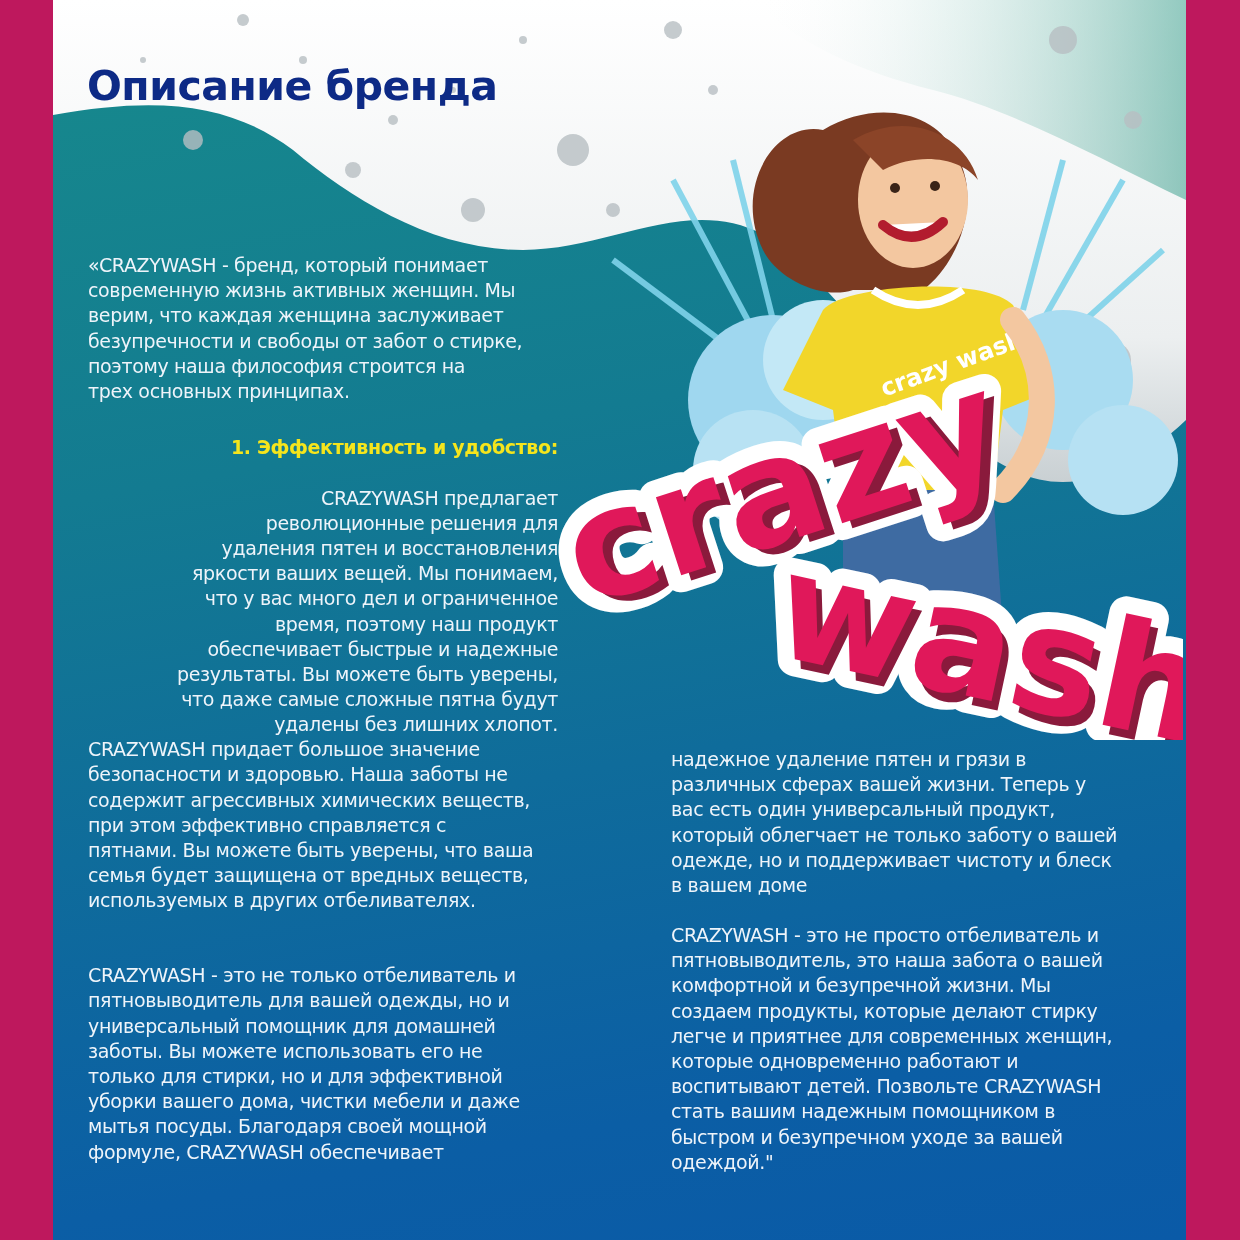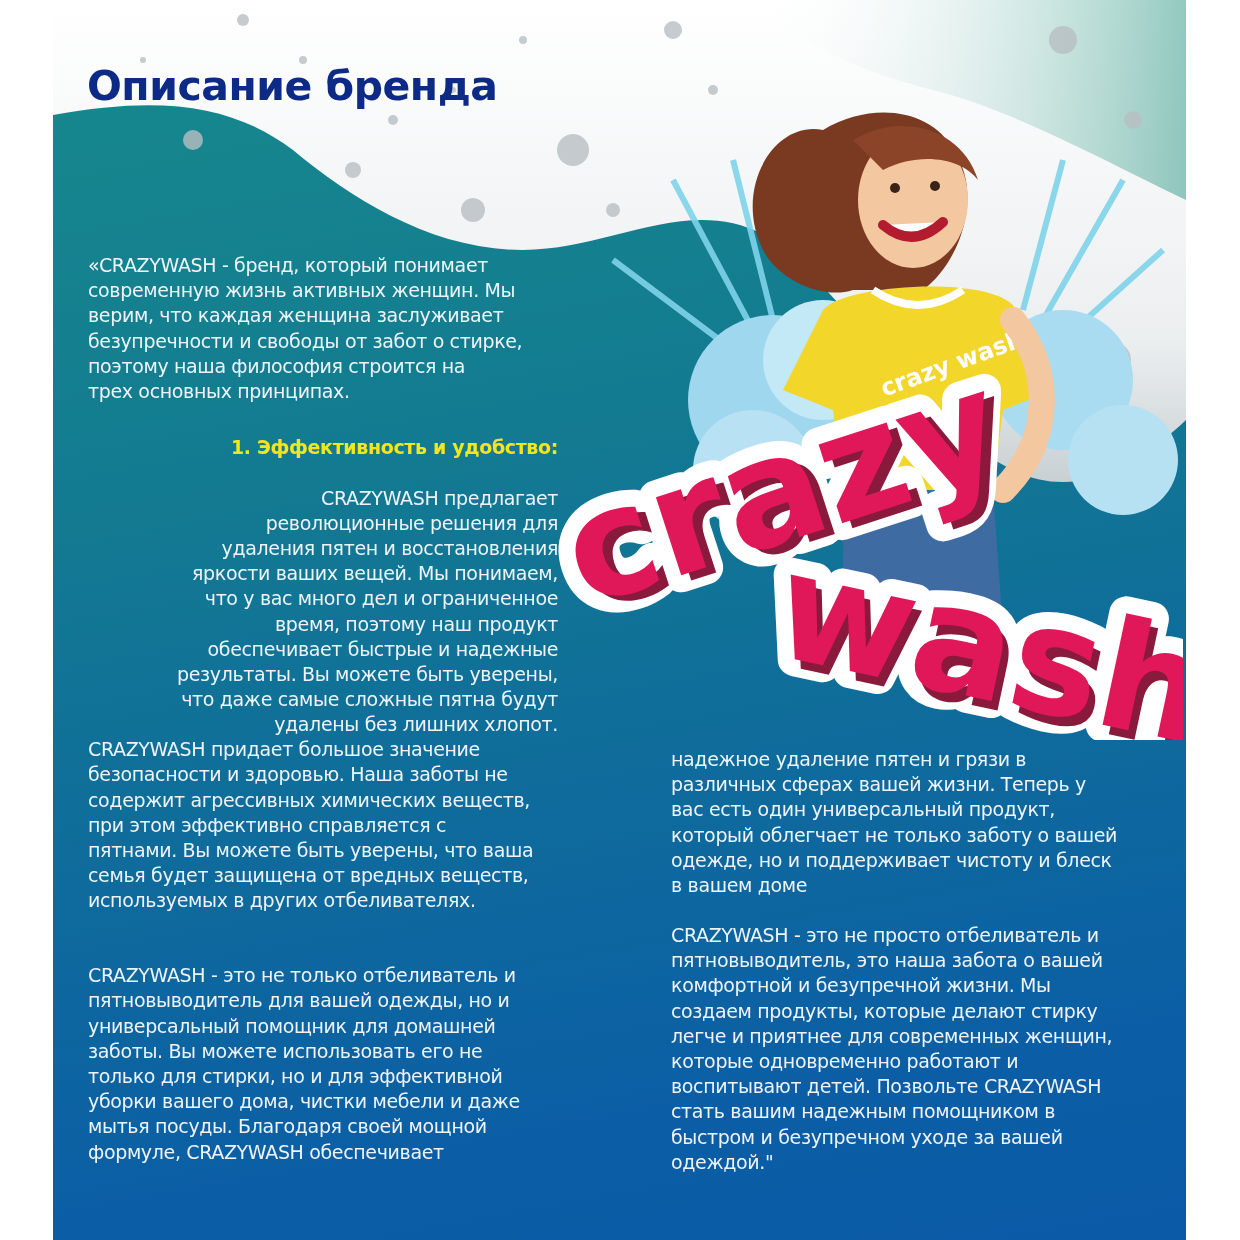--- a/index.html
+++ b/index.html
@@ -1,17 +1,17 @@
 <!DOCTYPE html>
 <html><head>
 <meta charset="utf-8">
 <style>
   html, body { margin:0; padding:0; }
   body { width:1240px; height:1240px; overflow:hidden; background:#0d2377; font-family:"Liberation Sans", sans-serif; }
-  .page { position:relative; width:1240px; height:1240px; background:#ffffff; }
+  .page { position:relative; width:1240px; height:1240px; background:#be185d; }
   .panel {
     position:absolute; left:53px; top:0; width:1133px; height:1240px; overflow:hidden;
     background: linear-gradient(170deg, #178a8c 0%, #137b91 35%, #0f6c9b 60%, #0b5ea5 85%, #0a5aa7 100%);
   }
   .foam { position:absolute; left:0; top:0; width:1133px; height:520px; }
   .title {
     position:absolute; left:34px; top:62px; margin:0;
     font-family:"DejaVu Sans", sans-serif; font-weight:bold; font-size:41px; color:#0d2a86; letter-spacing:-0.5px;
   }
   .text {

